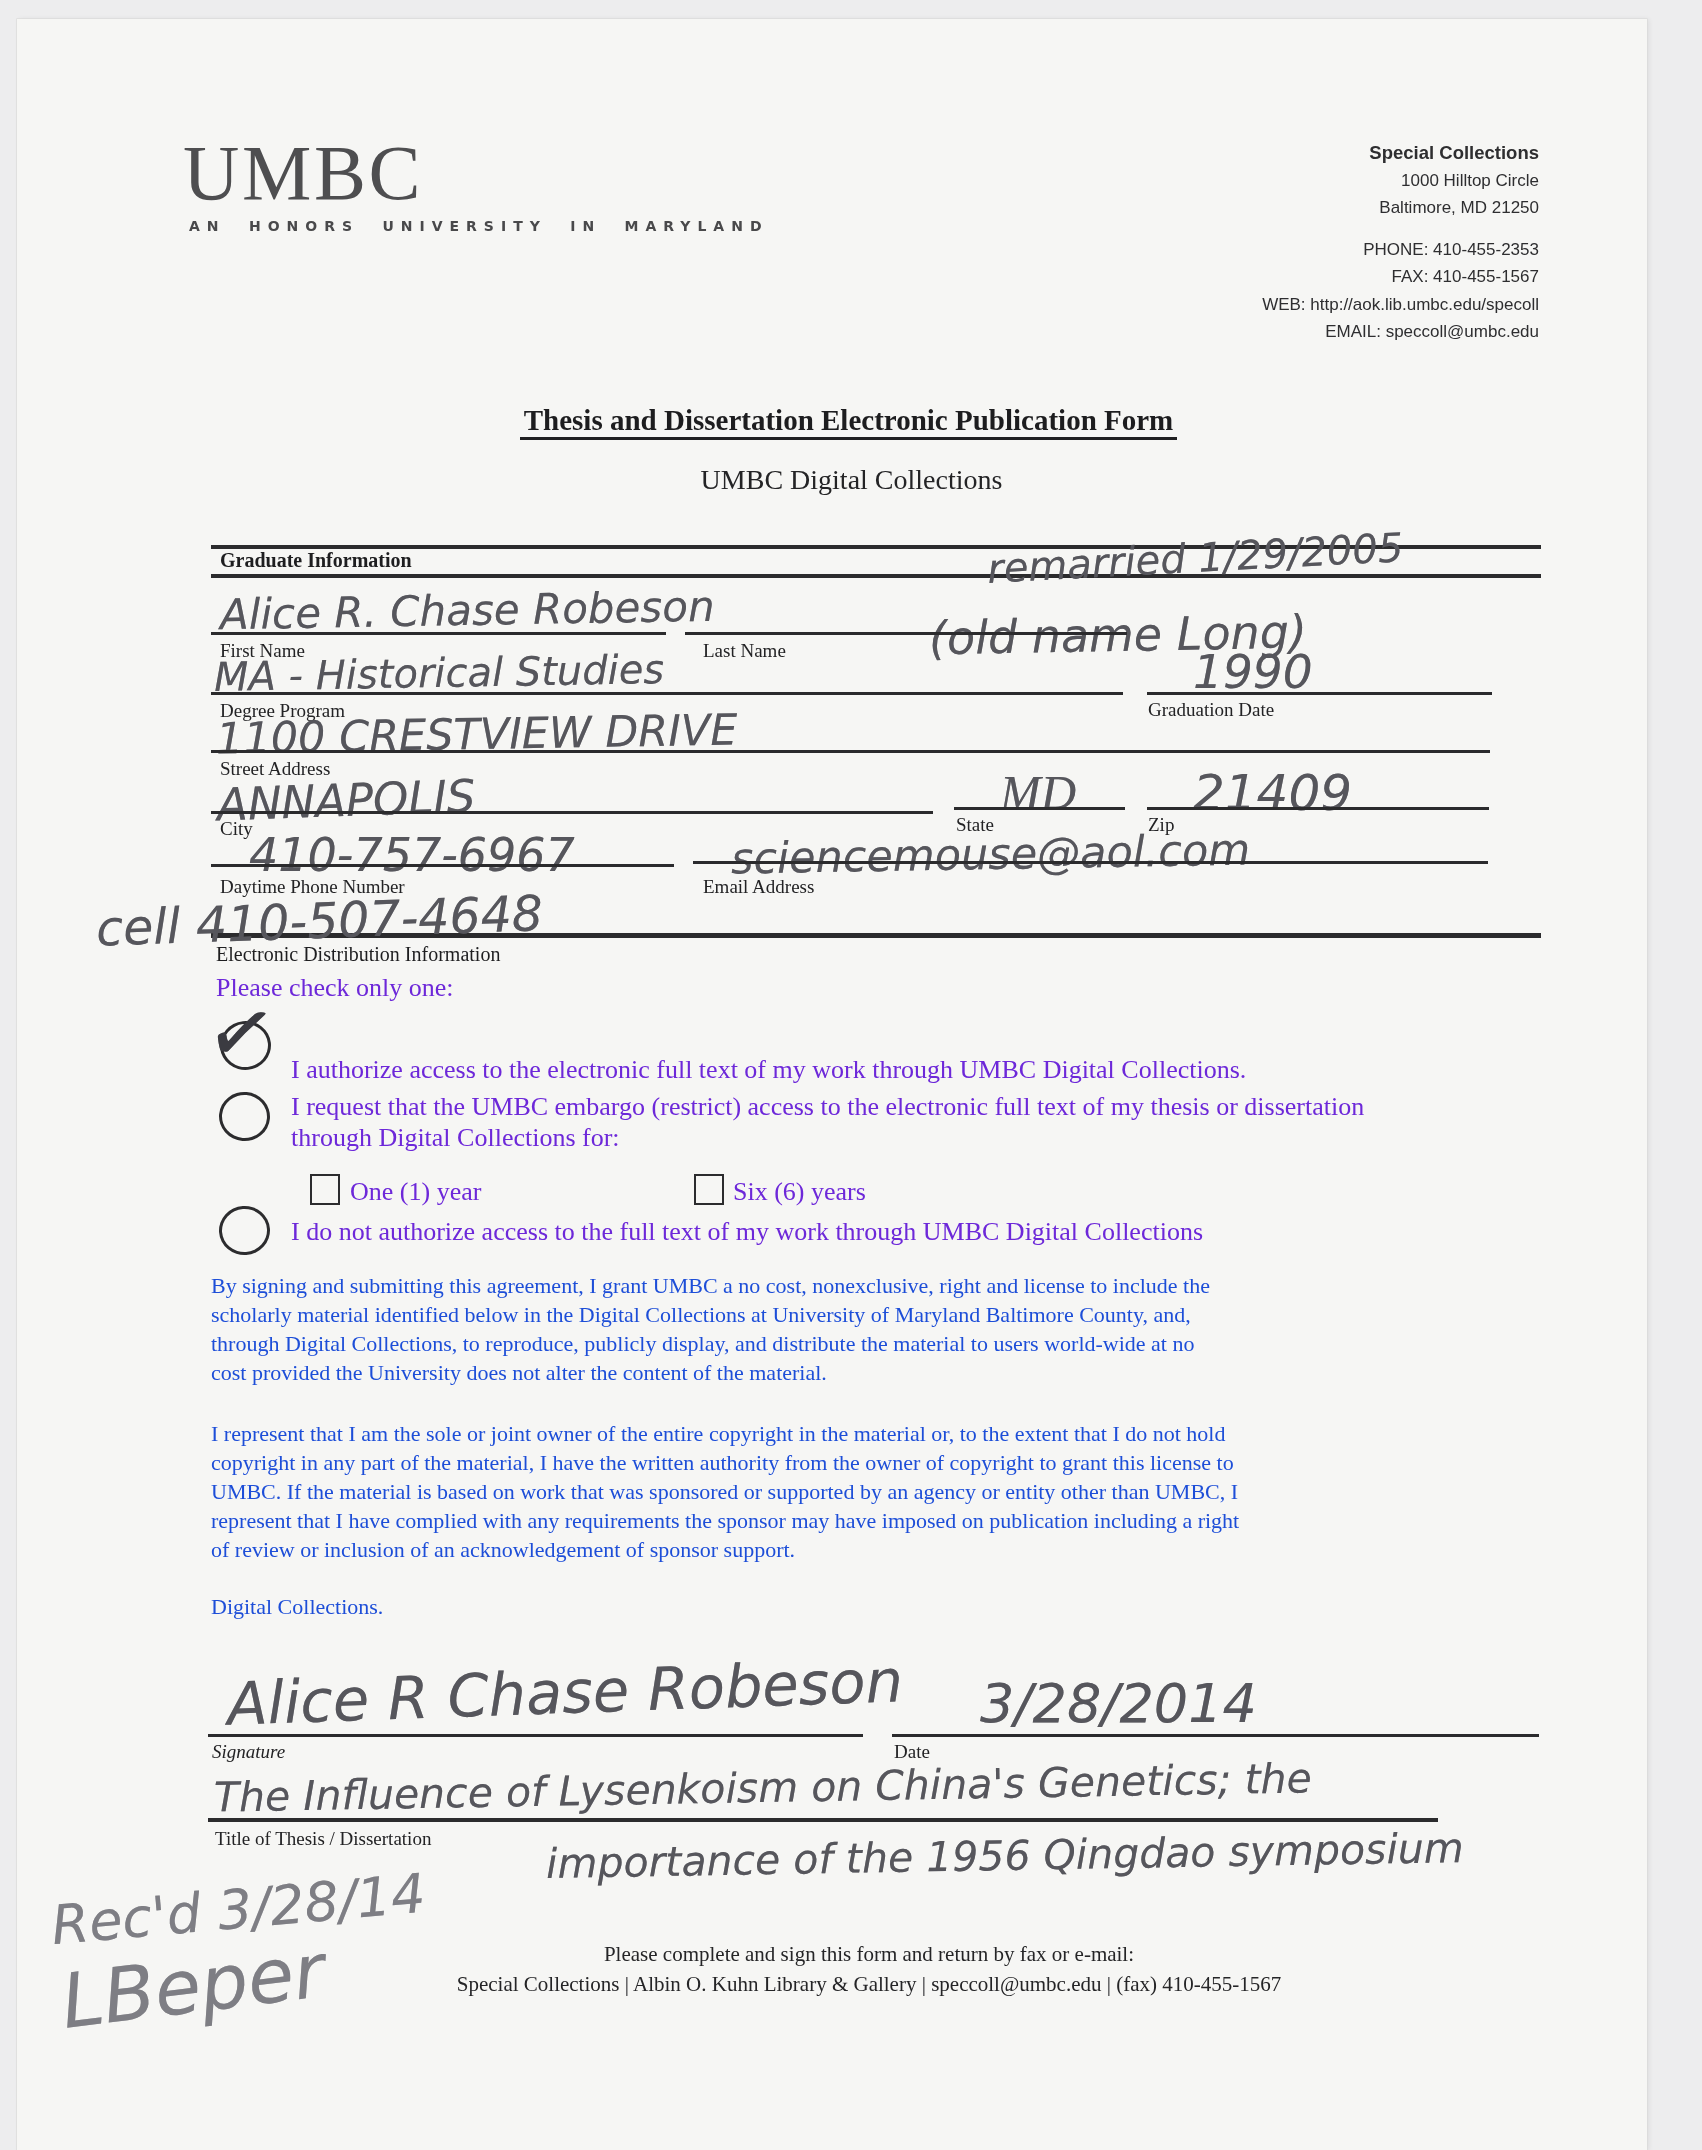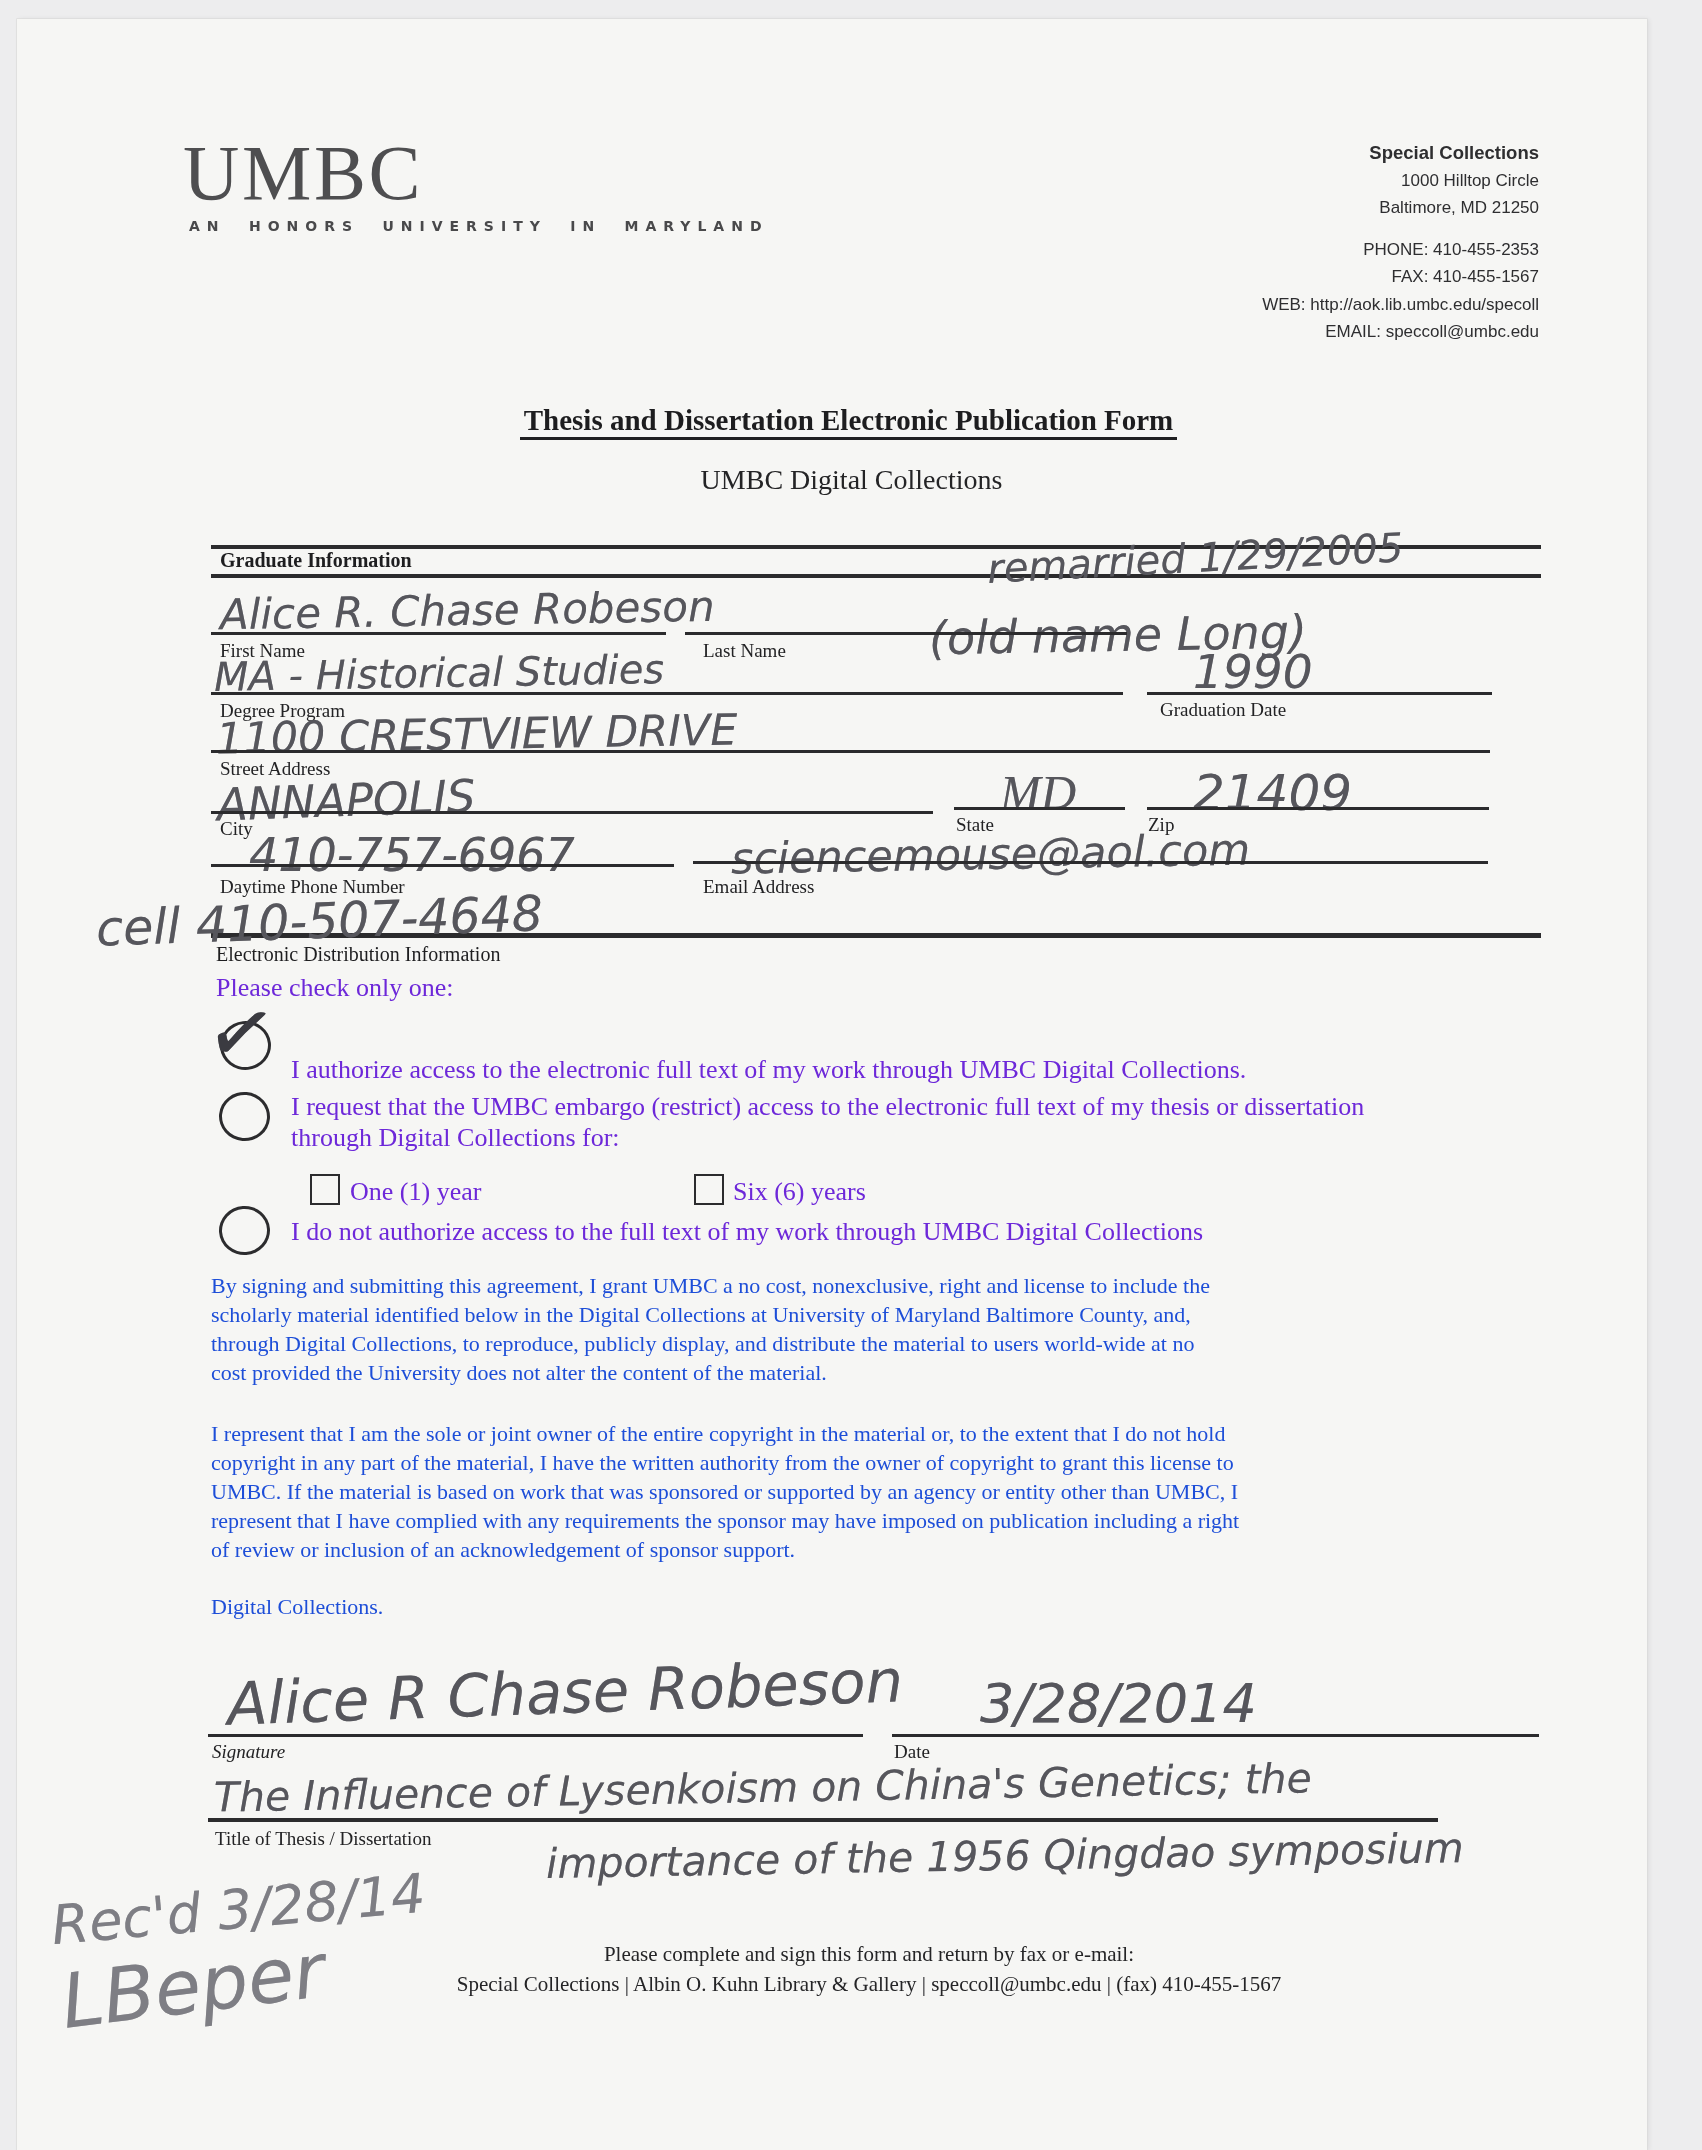--- a/index.html
+++ b/index.html
@@ -68,21 +68,21 @@
 <div class="rule" style="left:211px;top:632px;width:455px;height:3.2px;"></div>
 <div class="rule" style="left:685px;top:632px;width:442px;height:3.2px;"></div>
 <div class="fl" style="left:220px;top:640px;">First Name</div>
 <div class="fl" style="left:703px;top:640px;">Last Name</div>
 
 <div class="hw" style="left:214px;top:650px;font-size:40px;transform:rotate(-1deg);">MA - Historical Studies</div>
 <div class="rule" style="left:211px;top:692px;width:912px;height:3.2px;"></div>
 <div class="fl" style="left:220px;top:700px;">Degree Program</div>
 <div class="hw" style="left:1193px;top:644px;font-size:47px;">1990</div>
 <div class="rule" style="left:1147px;top:692px;width:345px;height:3.2px;"></div>
-<div class="fl" style="left:1148px;top:699px;margin-left:12px;">Graduation Date</div>
+<div class="fl" style="left:1148px;top:699px;">Graduation Date</div>
 
 <div class="hw" style="left:216px;top:709px;font-size:43px;transform:rotate(-1deg);">1100 CRESTVIEW DRIVE</div>
 <div class="rule" style="left:211px;top:750px;width:1279px;height:3.2px;"></div>
 <div class="fl" style="left:220px;top:758px;">Street Address</div>
 
 <div class="hw" style="left:217px;top:774px;font-size:45px;transform:rotate(-2deg);">ANNAPOLIS</div>
 <div class="rule" style="left:211px;top:811px;width:722px;height:3.2px;"></div>
 <div class="fl" style="left:220px;top:818px;">City</div>
 <div class="hw" style="left:1000px;top:764px;font-size:49px;font-family:Liberation Serif, serif;">MD</div>
 <div class="rule" style="left:954px;top:807px;width:171px;height:3.2px;"></div>

